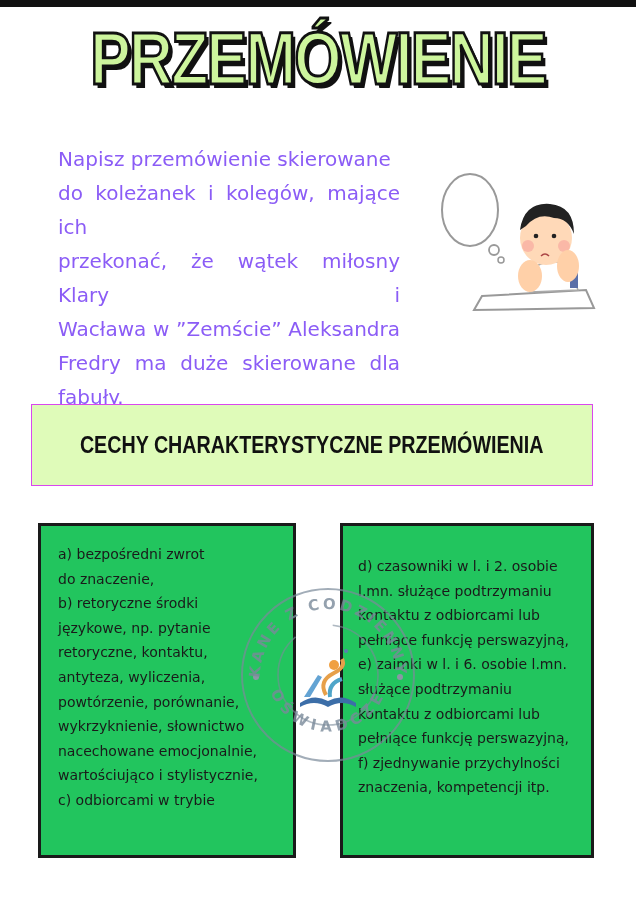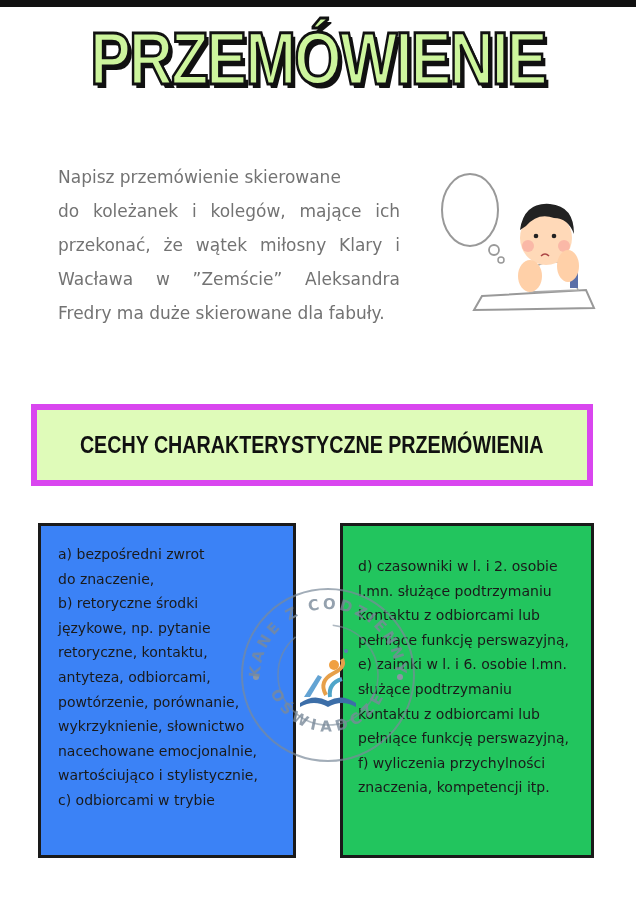--- a/index.html
+++ b/index.html
@@ -1,27 +1,27 @@
 <!DOCTYPE html>
 <html><head>
 <meta charset="utf-8">
 <style>
   html, body { margin:0; padding:0; }
   body { width:636px; height:900px; background:#ffffff; position:relative; overflow:hidden; font-family:"DejaVu Sans", sans-serif; color:#111; }
   .topbar { position:absolute; left:0; top:0; width:636px; height:7px; background:#111; }
   .title { position:absolute; left:0; top:14px; width:636px; text-align:center; font-family:"Liberation Sans", sans-serif; font-weight:bold; font-size:74px; letter-spacing:-2px; line-height:90px; color:#cdf59d;
     -webkit-text-stroke:3px #111; text-shadow:4px 4px 0 #111; transform:scaleX(0.82); transform-origin:center; }
-  .intro { position:absolute; left:58px; top:160px; width:342px; font-size:17px; line-height:34px; text-align:justify; color:#737373; }
+  .intro { position:absolute; left:58px; top:142px; width:342px; font-size:20px; line-height:34px; text-align:justify; color:#8b5cf6; }
   .intro .line { display:block; text-align:justify; text-align-last:justify; }
   .intro .line.first, .intro .line.last { text-align-last:left; }
   .illu { position:absolute; left:438px; top:168px; width:165px; height:150px; }
-  .banner { position:absolute; left:31px; top:404px; width:562px; height:82px; background:#dffbb9; border:6px solid #d946ef; box-sizing:border-box; display:flex; align-items:center; justify-content:center; }
+  .banner { position:absolute; left:31px; top:404px; width:562px; height:82px; background:#dffbb9; border:1px solid #d946ef; box-sizing:border-box; display:flex; align-items:center; justify-content:center; }
   .banner-text { font-family:"Liberation Sans", sans-serif; font-weight:bold; font-size:24px; transform:scaleX(0.82); white-space:nowrap; color:#111; }
   .box { position:absolute; top:523px; height:335px; border:3px solid #1a1a1a; box-sizing:border-box; font-size:14px; line-height:24.6px; color:#1a1a1a; }
-  .box.pink { left:38px; width:258px; background:#3b82f6; padding:16px 10px 0 17px; }
+  .box.pink { left:38px; width:258px; background:#22c55e; padding:16px 10px 0 17px; }
   .box.purple { left:340px; width:254px; background:#22c55e; padding:28px 8px 0 15px; }
   .box .l { display:block; white-space:nowrap; }
   .stamp { position:absolute; left:238px; top:585px; width:180px; height:180px; pointer-events:none; }
 </style>
 </head>
 <body>
 
 <div class="topbar"></div>
 
 <div class="title">PRZEMÓWIENIE</div>
@@ -55,38 +55,38 @@
 <div class="banner">
   <div class="banner-text">CECHY CHARAKTERYSTYCZNE PRZEMÓWIENIA</div>
 </div>
 
 <div class="box pink">
   <span class="l">a) bezpośredni zwrot</span>
   <span class="l">do znaczenie,</span>
   <span class="l">b) retoryczne środki</span>
   <span class="l">językowe, np. pytanie</span>
   <span class="l">retoryczne, kontaktu,</span>
-  <span class="l">antyteza, odbiorcami,</span>
+  <span class="l">antyteza, wyliczenia,</span>
   <span class="l">powtórzenie, porównanie,</span>
   <span class="l">wykrzyknienie, słownictwo</span>
   <span class="l">nacechowane emocjonalnie,</span>
   <span class="l">wartościująco i stylistycznie,</span>
   <span class="l">c) odbiorcami w trybie</span>
 </div>
 
 <div class="box purple">
   <span class="l">d) czasowniki w l. i 2. osobie</span>
   <span class="l">l.mn. służące podtrzymaniu</span>
   <span class="l">kontaktu z odbiorcami lub</span>
   <span class="l">pełniące funkcję perswazyjną,</span>
   <span class="l">e) zaimki w l. i 6. osobie l.mn.</span>
   <span class="l">służące podtrzymaniu</span>
   <span class="l">kontaktu z odbiorcami lub</span>
   <span class="l">pełniące funkcję perswazyjną,</span>
-  <span class="l">f) wyliczenia przychylności</span>
+  <span class="l">f) zjednywanie przychylności</span>
   <span class="l">znaczenia, kompetencji itp.</span>
 </div>
 
 <svg class="stamp" viewBox="0 0 180 180">
   <defs>
     <path id="arcTop" d="M22,92 A68,68 0 0 1 158,92"></path>
     <path id="arcBot" d="M30,100 A62,62 0 0 0 150,100"></path>
   </defs>
   <circle cx="90" cy="90" r="86" fill="none" stroke="#7a8a9a" stroke-width="2" opacity="0.7"></circle>
   <circle cx="90" cy="90" r="50" fill="none" stroke="#7a8a9a" stroke-width="1.6" opacity="0.6" stroke-dasharray="200 40"></circle>

